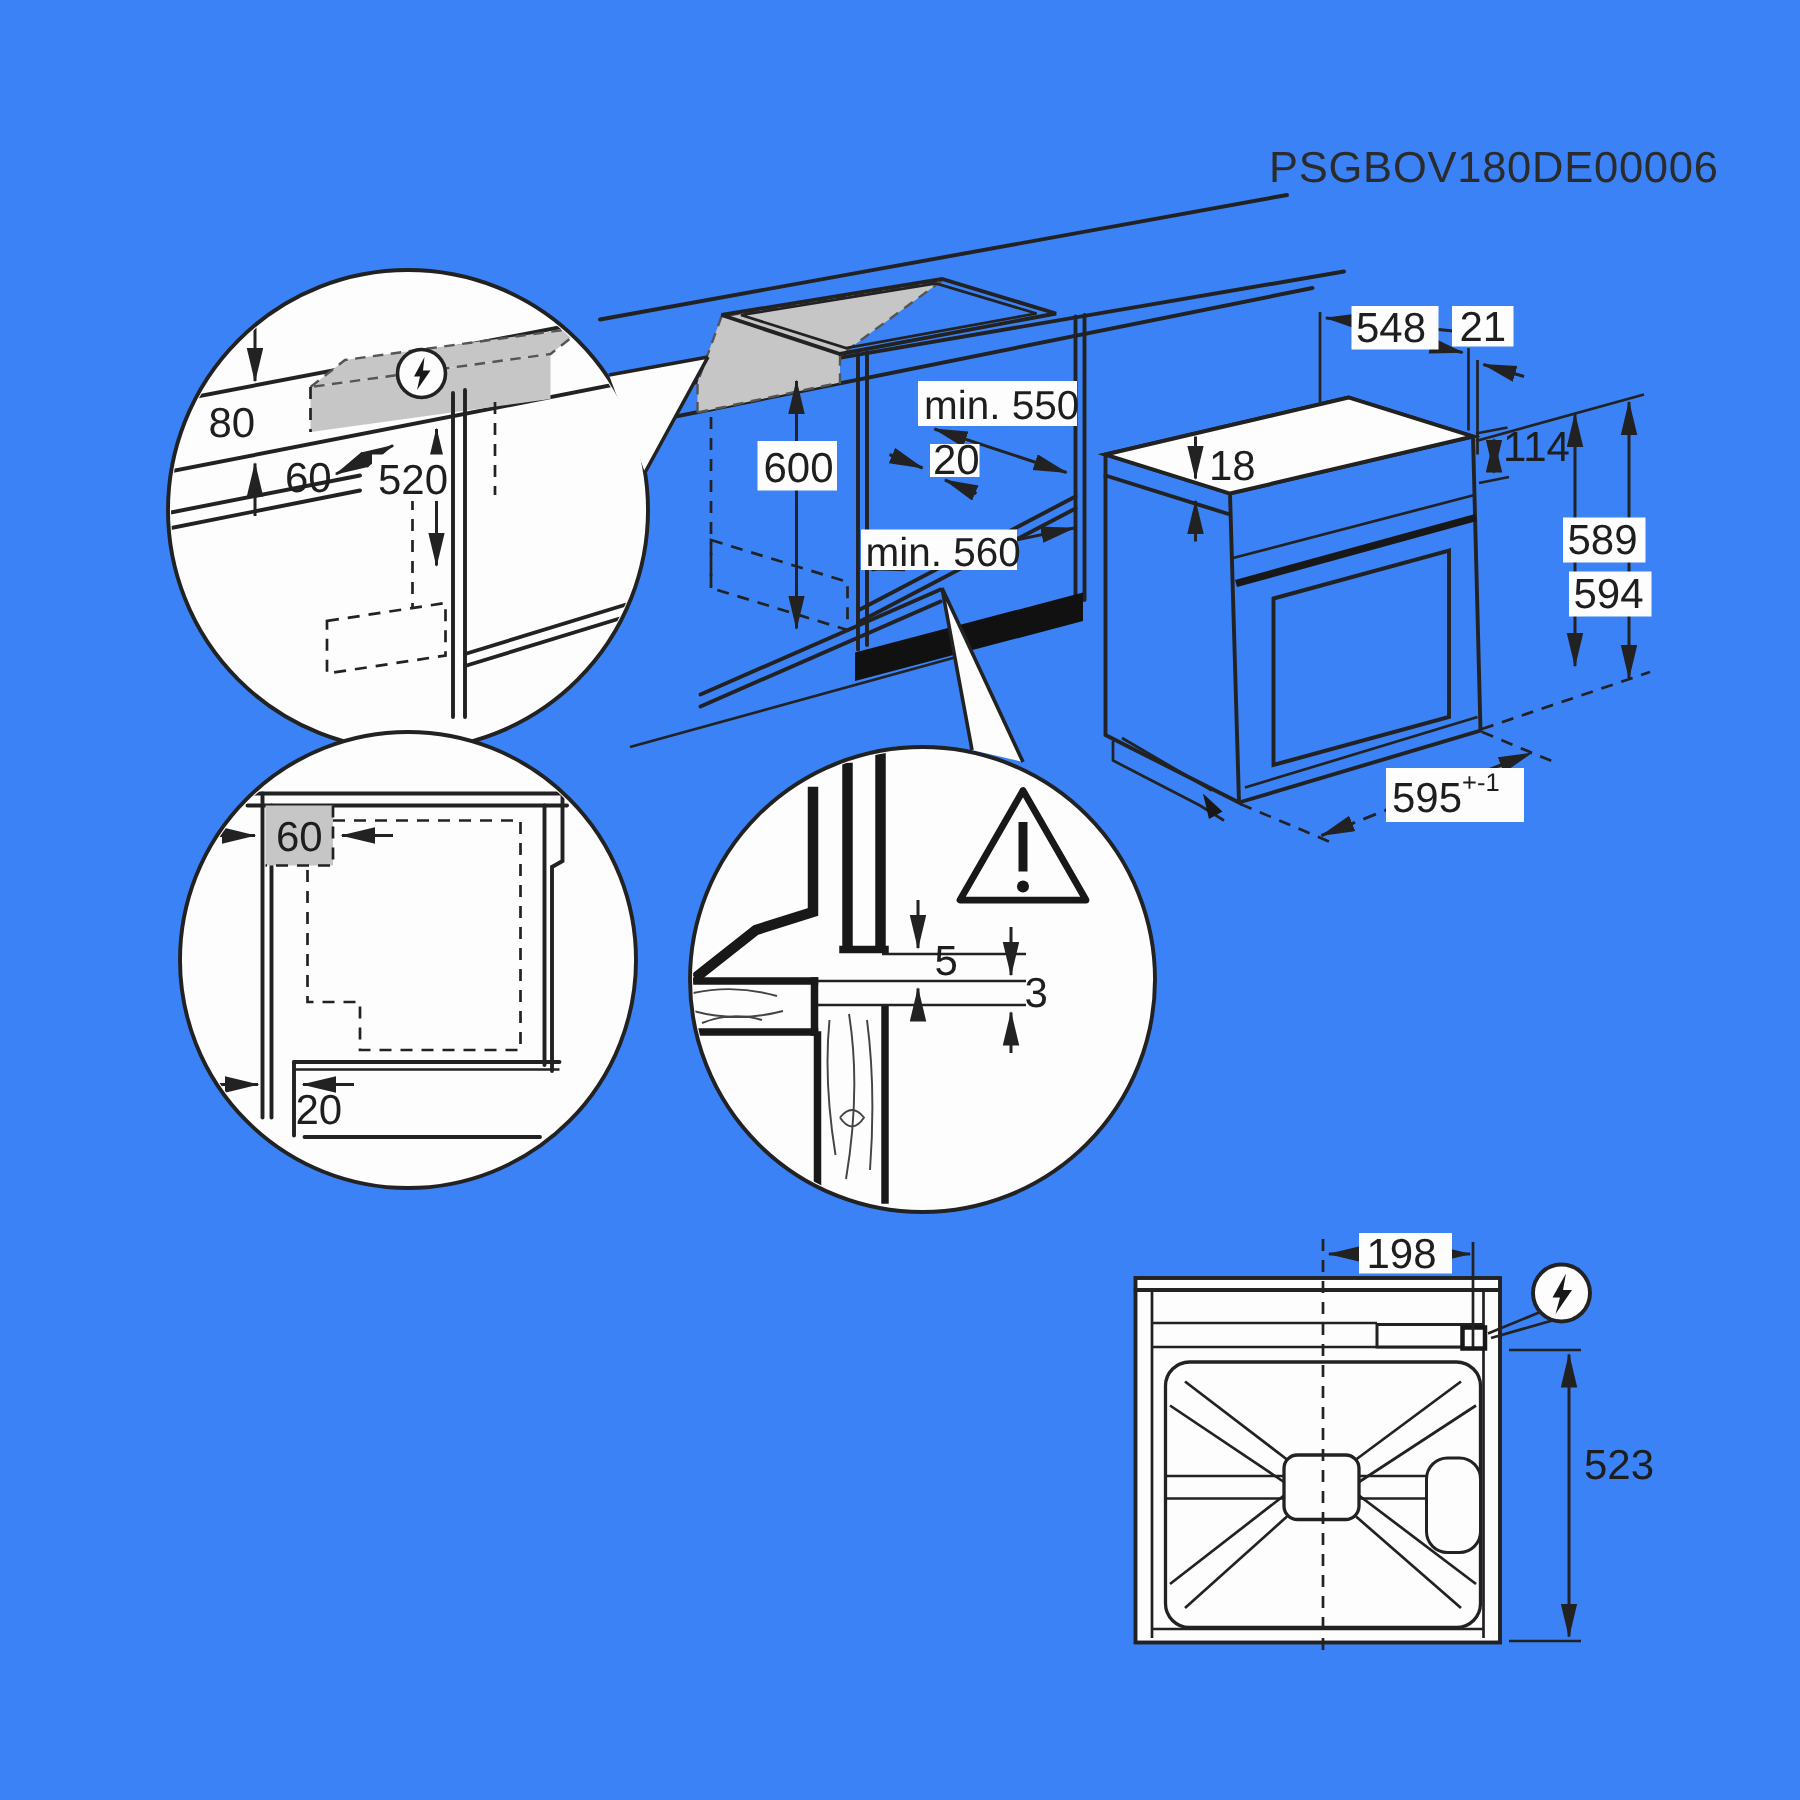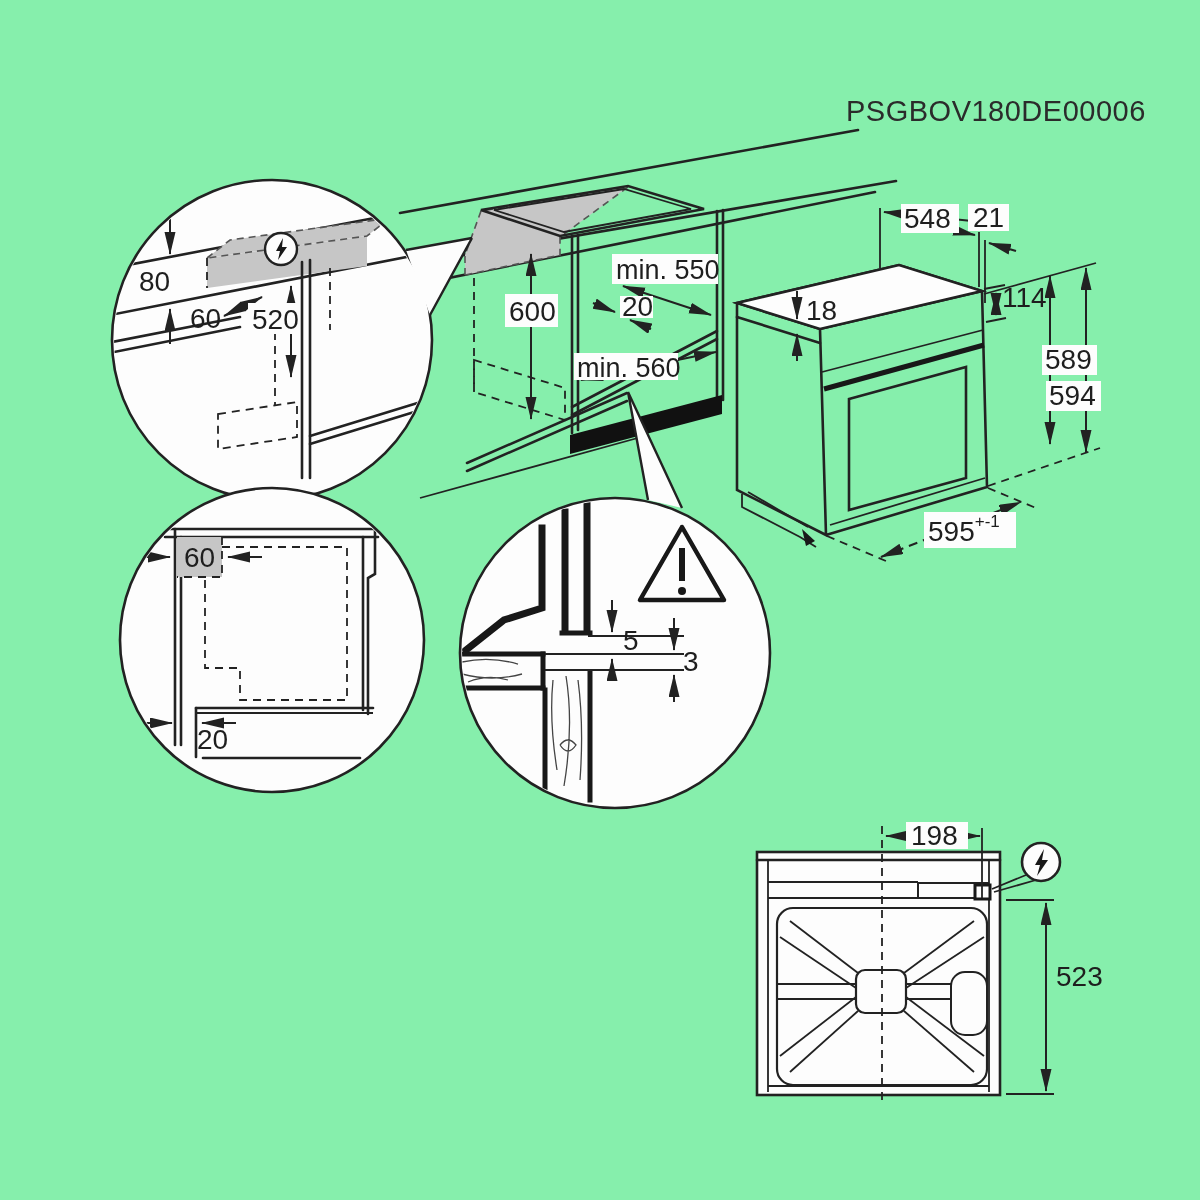--- a/index.html
+++ b/index.html
@@ -1,16 +1,16 @@
 <!DOCTYPE html>
 <html><head>
 <meta charset="utf-8">
 <style>
   html,body{margin:0;padding:0;background:#ffffff;}
-  .page{width:1200px;height:1200px;background:#86efac;position:relative;overflow:hidden;
+  .page{width:1200px;height:1200px;background:#3b82f6;position:relative;overflow:hidden;
         font-family:"Liberation Sans", sans-serif;}
   svg{display:block}
   svg text{font-family:"Liberation Sans", sans-serif;fill:#1e1e1e;}
   .dim{font-size:28px;}
   .dimsm{font-size:27px;}
   .sup{font-size:17px;}
   .title{font-size:29px;fill:#2b2b2b;letter-spacing:.5px;}
   .ln{stroke:#222;stroke-width:2.6;fill:none;stroke-linecap:round;}
   .lnthin{stroke:#222;stroke-width:1.8;fill:none;}
   .lnthk{stroke:#181818;stroke-width:7;fill:none;stroke-linecap:square;}

